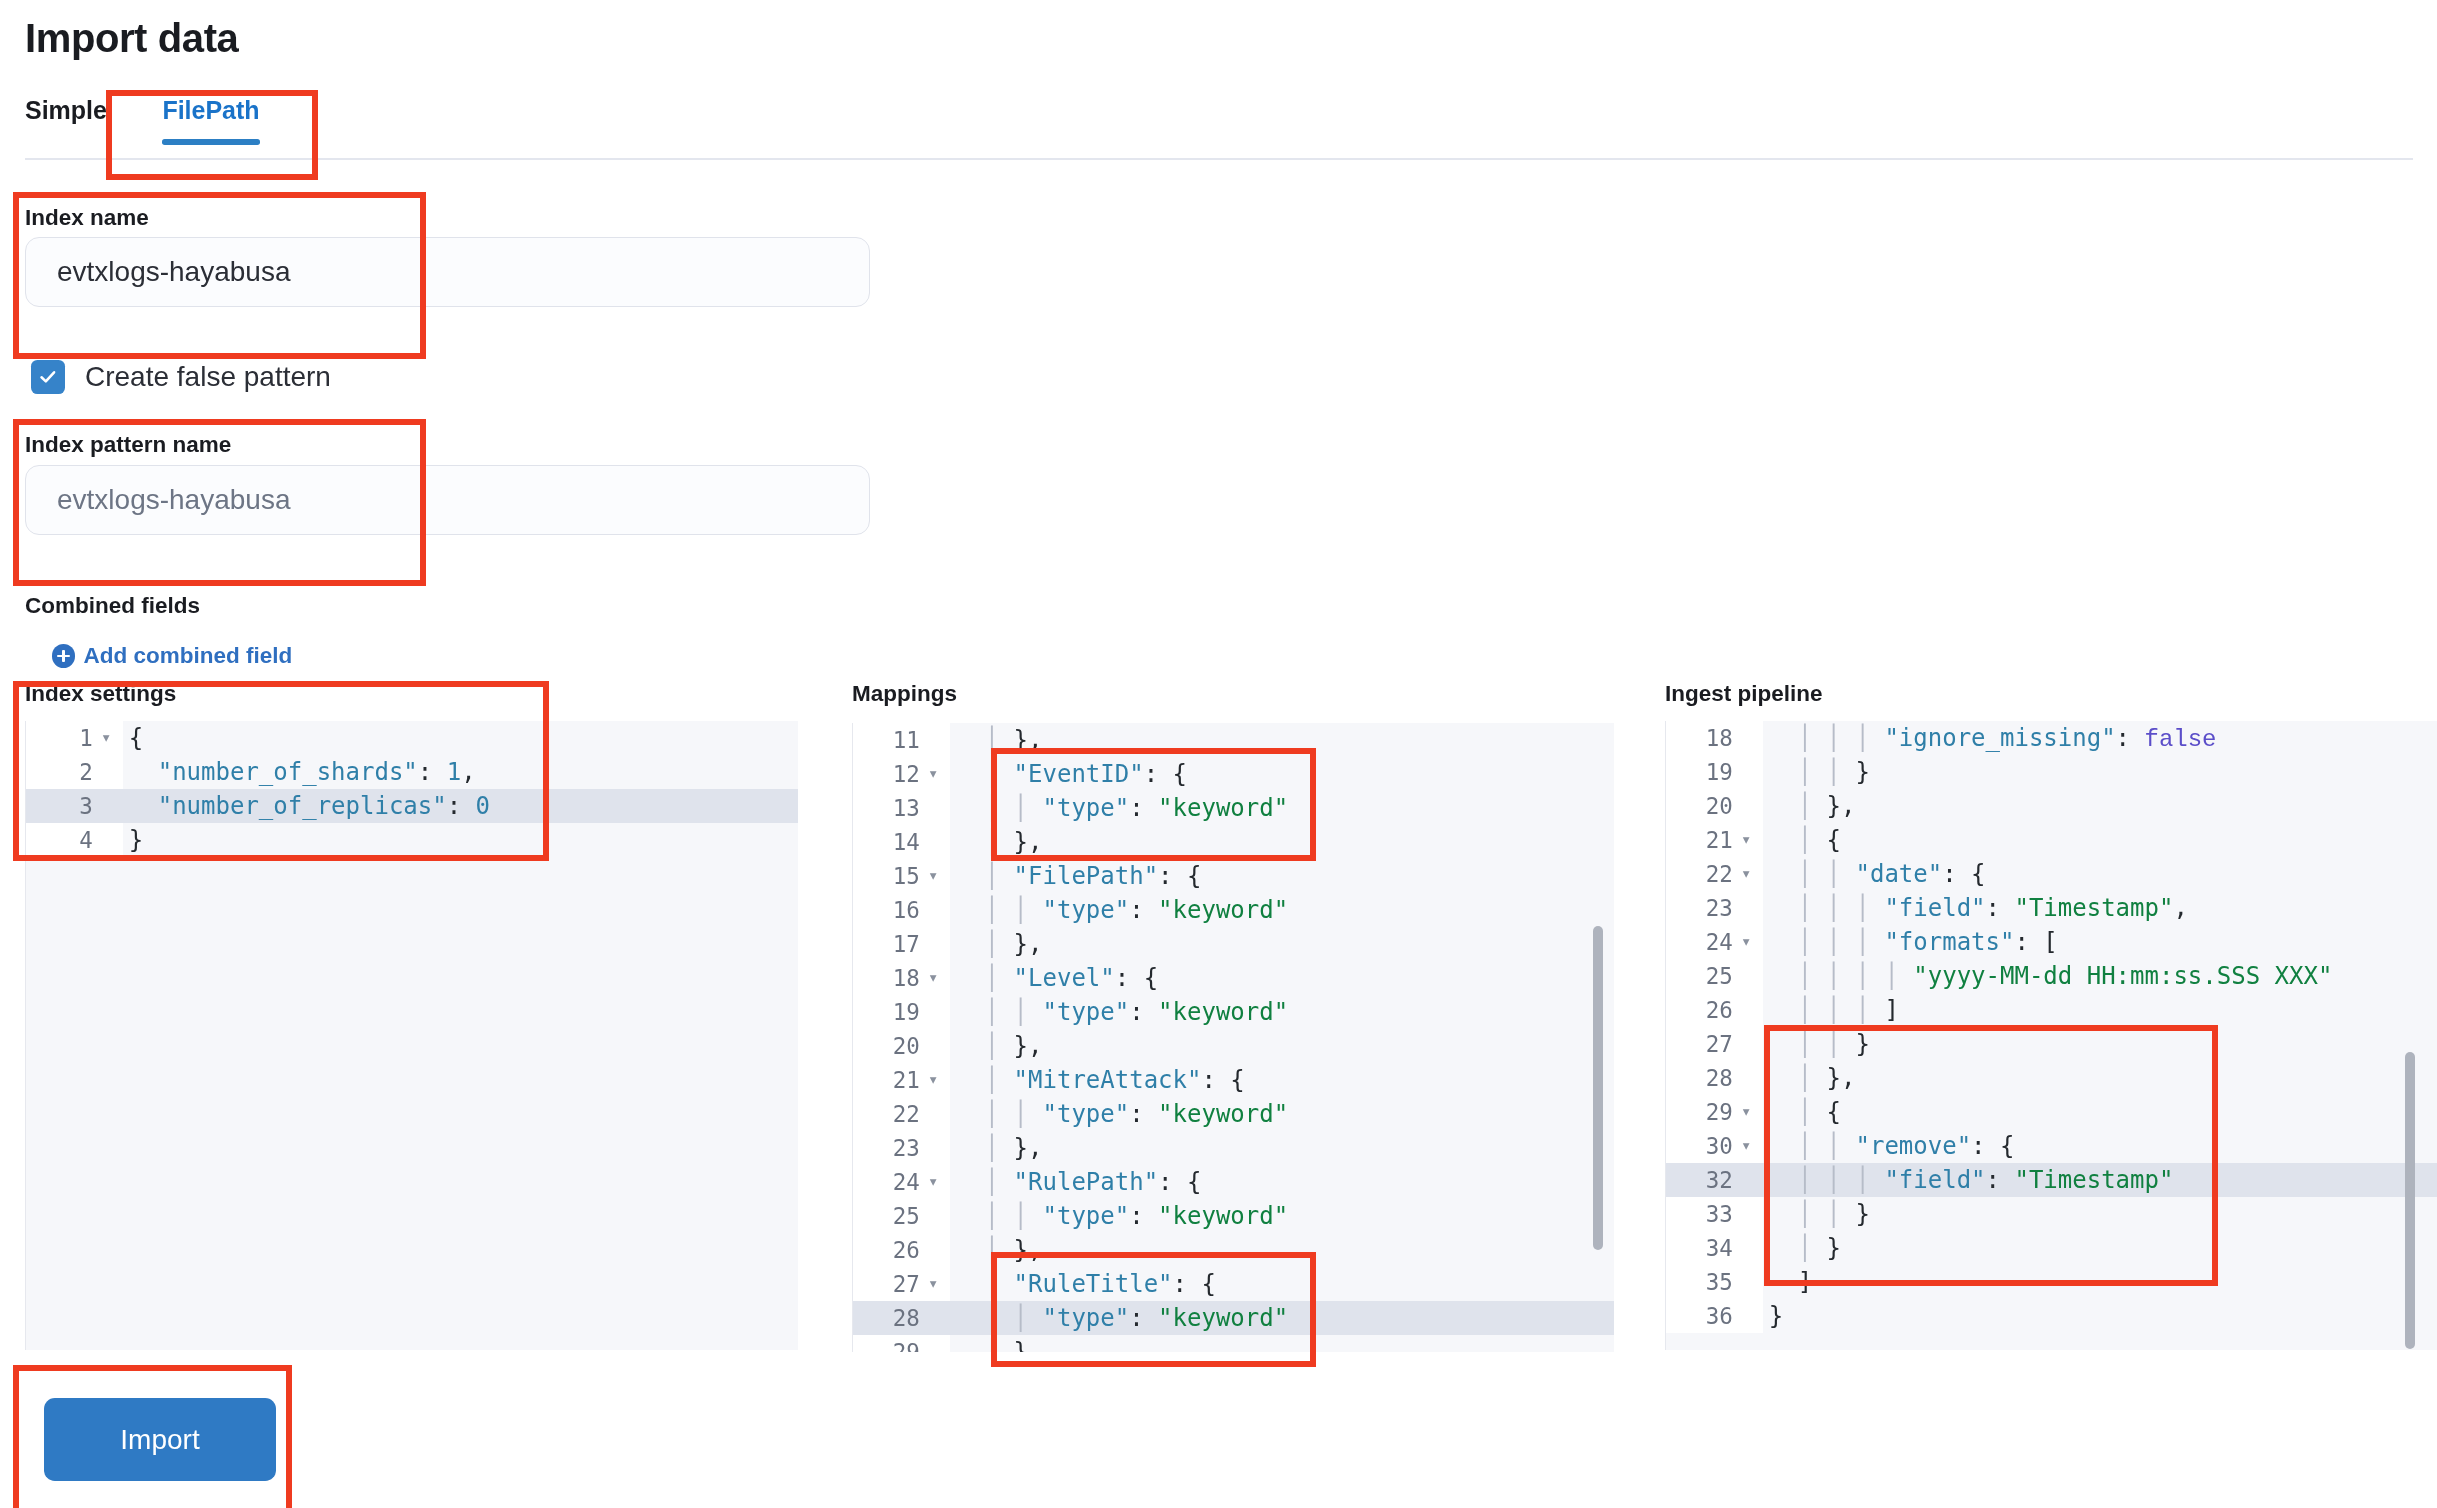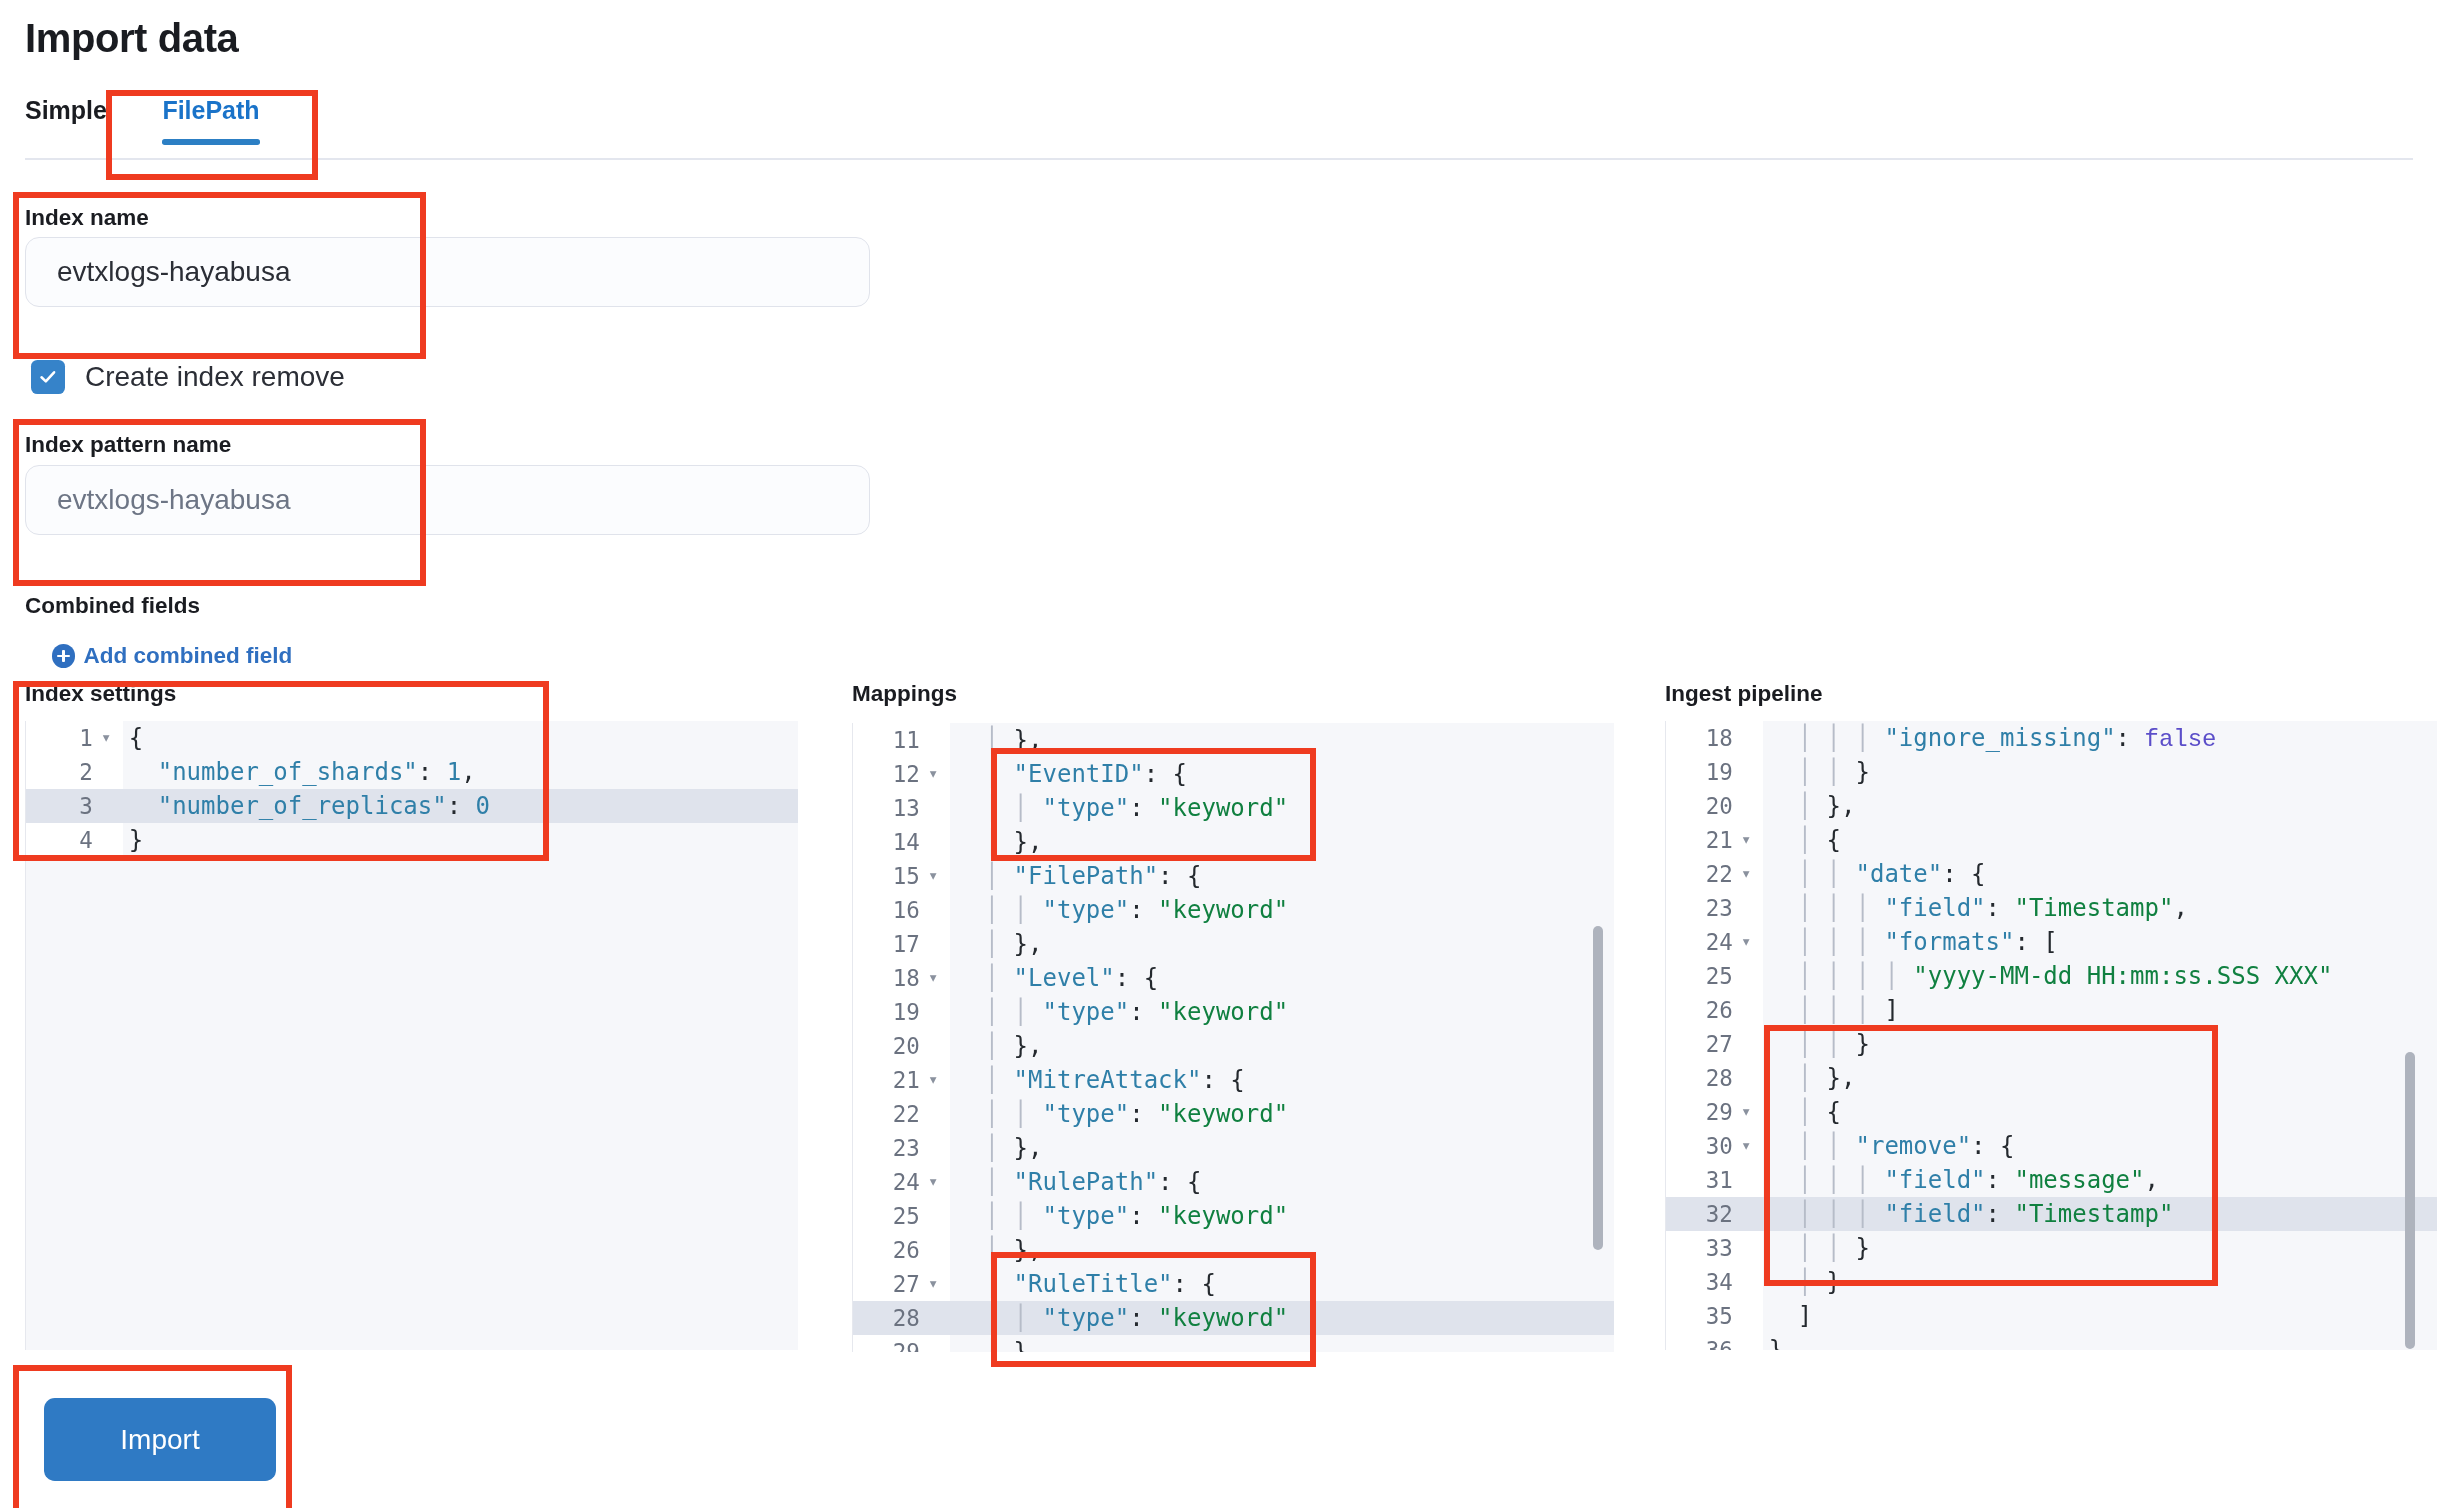--- a/index.html
+++ b/index.html
@@ -152,21 +152,21 @@
 <div class="text-input" id="index-name-input">evtxlogs-hayabusa</div>
 
 <div id="create-pattern-row">
   <div id="create-pattern-checkbox">
     <span>
       <svg width="21.6" height="21.6" viewBox="0 0 24 24">
         <path d="M5 12.5 L9.8 17 L19 7" fill="none" stroke="#ffffff" stroke-width="2.8" stroke-linecap="round" stroke-linejoin="round"></path>
       </svg>
     </span>
   </div>
-  <div id="create-pattern-label">Create index remove</div>
+  <div id="create-pattern-label">Create false pattern</div>
 </div>
 
 <div class="field-label" id="index-pattern-label">Index pattern name</div>
 <div class="text-input placeholder" id="index-pattern-input">evtxlogs-hayabusa</div>
 
 <div class="field-label" id="combined-fields-label">Combined fields</div>
 <div id="add-combined-field">
   <span class="plus-circle"></span>
   <span id="add-combined-field-label">Add combined field</span>
 </div>
@@ -211,21 +211,20 @@
     <div class="ed-row"><span class="ed-gut">21</span><span class="ed-fold">▾</span><span class="ed-code">  <span class="guide">│</span> <span class="tk-pun">{</span></span></div>
     <div class="ed-row"><span class="ed-gut">22</span><span class="ed-fold">▾</span><span class="ed-code">  <span class="guide">│</span> <span class="guide">│</span> <span class="tk-key">"date"</span><span class="tk-pun">:</span><span class="tk-pun"> </span><span class="tk-pun">{</span></span></div>
     <div class="ed-row"><span class="ed-gut">23</span><span class="ed-fold"></span><span class="ed-code">  <span class="guide">│</span> <span class="guide">│</span> <span class="guide">│</span> <span class="tk-key">"field"</span><span class="tk-pun">:</span><span class="tk-pun"> </span><span class="tk-str">"Timestamp"</span><span class="tk-pun">,</span></span></div>
     <div class="ed-row"><span class="ed-gut">24</span><span class="ed-fold">▾</span><span class="ed-code">  <span class="guide">│</span> <span class="guide">│</span> <span class="guide">│</span> <span class="tk-key">"formats"</span><span class="tk-pun">:</span><span class="tk-pun"> </span><span class="tk-pun">[</span></span></div>
     <div class="ed-row"><span class="ed-gut">25</span><span class="ed-fold"></span><span class="ed-code">  <span class="guide">│</span> <span class="guide">│</span> <span class="guide">│</span> <span class="guide">│</span> <span class="tk-str">"yyyy-MM-dd HH:mm:ss.SSS XXX"</span></span></div>
     <div class="ed-row"><span class="ed-gut">26</span><span class="ed-fold"></span><span class="ed-code">  <span class="guide">│</span> <span class="guide">│</span> <span class="guide">│</span> <span class="tk-pun">]</span></span></div>
     <div class="ed-row"><span class="ed-gut">27</span><span class="ed-fold"></span><span class="ed-code">  <span class="guide">│</span> <span class="guide">│</span> <span class="tk-pun">}</span></span></div>
     <div class="ed-row"><span class="ed-gut">28</span><span class="ed-fold"></span><span class="ed-code">  <span class="guide">│</span> <span class="tk-pun">}</span><span class="tk-pun">,</span></span></div>
     <div class="ed-row"><span class="ed-gut">29</span><span class="ed-fold">▾</span><span class="ed-code">  <span class="guide">│</span> <span class="tk-pun">{</span></span></div>
     <div class="ed-row"><span class="ed-gut">30</span><span class="ed-fold">▾</span><span class="ed-code">  <span class="guide">│</span> <span class="guide">│</span> <span class="tk-key">"remove"</span><span class="tk-pun">:</span><span class="tk-pun"> </span><span class="tk-pun">{</span></span></div>
-    <div class="ed-row"><span class="ed-gut">31</span><span class="ed-fold"></span><span class="ed-code">  <span class="guide">│</span> <span class="guide">│</span> <span class="guide">│</span> <span class="tk-key">"field"</span><span class="tk-pun">:</span><span class="tk-pun"> </span><span class="tk-str">"message"</span><span class="tk-pun">,</span></span></div>
     <div class="ed-row hl"><span class="ed-gut">32</span><span class="ed-fold"></span><span class="ed-code">  <span class="guide">│</span> <span class="guide">│</span> <span class="guide">│</span> <span class="tk-key">"field"</span><span class="tk-pun">:</span><span class="tk-pun"> </span><span class="tk-str">"Timestamp"</span></span></div>
     <div class="ed-row"><span class="ed-gut">33</span><span class="ed-fold"></span><span class="ed-code">  <span class="guide">│</span> <span class="guide">│</span> <span class="tk-pun">}</span></span></div>
     <div class="ed-row"><span class="ed-gut">34</span><span class="ed-fold"></span><span class="ed-code">  <span class="guide">│</span> <span class="tk-pun">}</span></span></div>
     <div class="ed-row"><span class="ed-gut">35</span><span class="ed-fold"></span><span class="ed-code">  <span class="tk-pun">]</span></span></div>
     <div class="ed-row"><span class="ed-gut">36</span><span class="ed-fold"></span><span class="ed-code"><span class="tk-pun">}</span></span></div>
   </div>
 <div class="ed-scroll" style="left:2405px; top:1052px; height:297px;"></div>
 
 <button id="import-button">Import</button>
 

